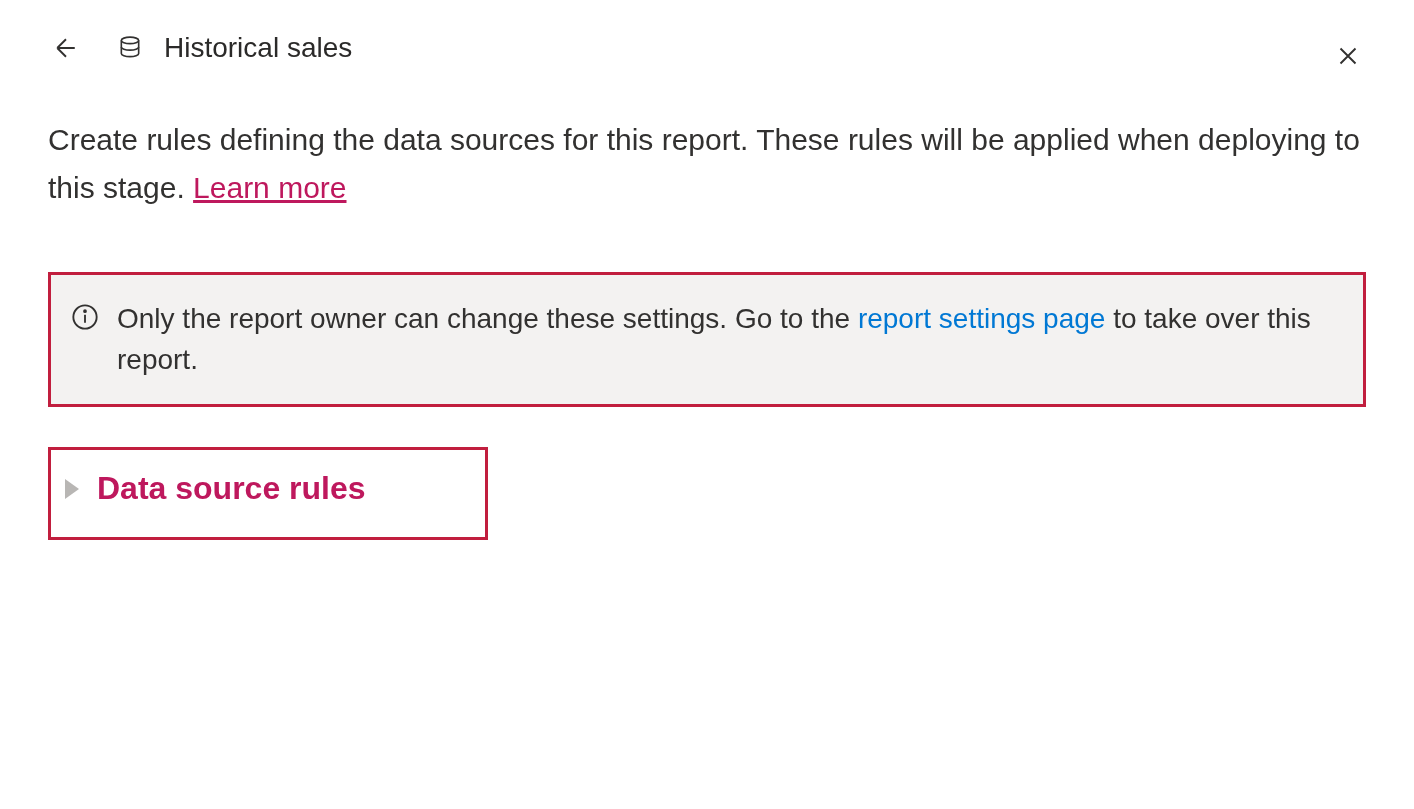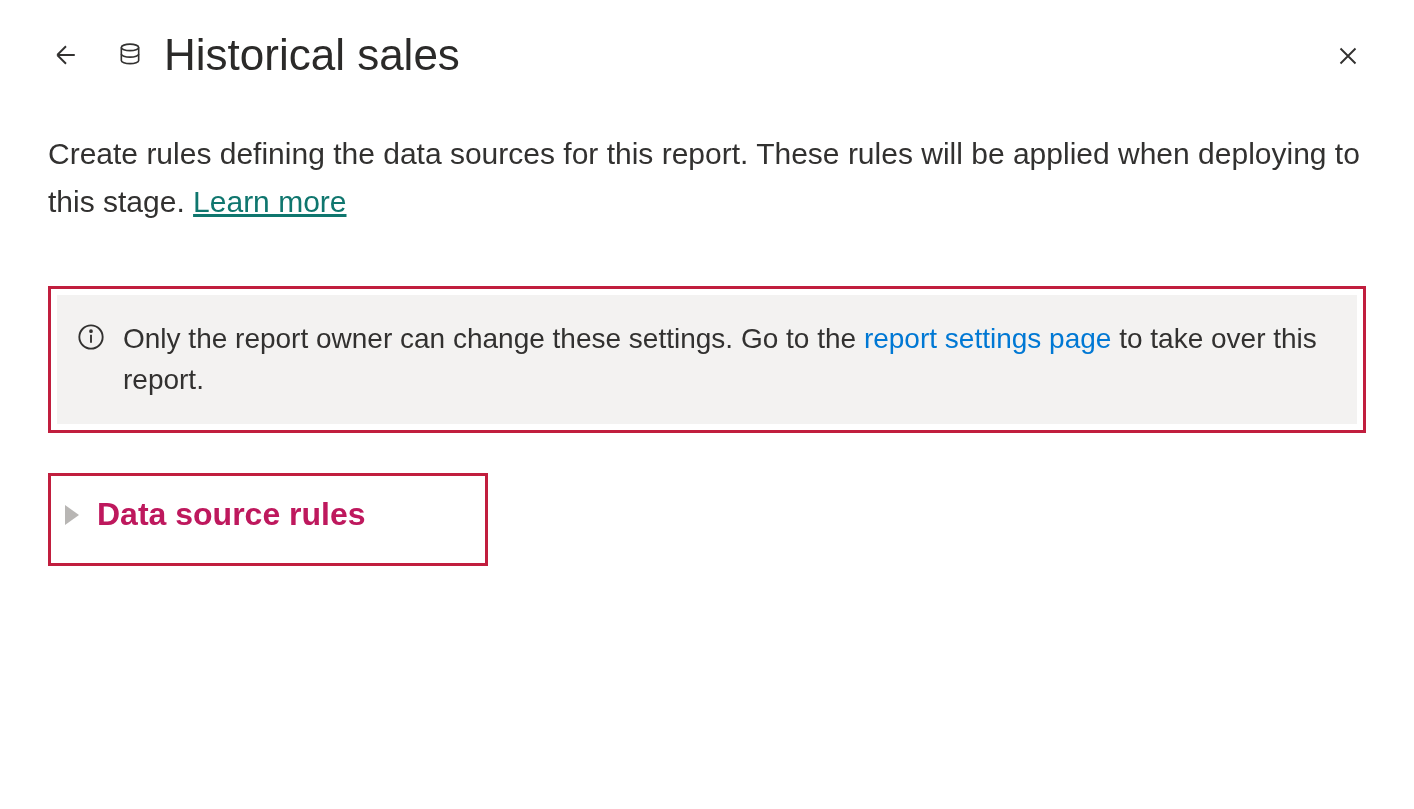--- a/index.html
+++ b/index.html
@@ -39,21 +39,21 @@
       display: flex;
       align-items: center;
       justify-content: center;
       margin-left: 12px;
     }
     .db-icon svg {
       width: 26px;
       height: 26px;
     }
     .title {
-      font-size: 44px;
+      font-size: 28px;
       font-weight: 400;
       color: #2b2a29;
     }
     .close-btn {
       position: absolute;
       right: 0;
       top: 8px;
       width: 36px;
       height: 36px;
       display: flex;
@@ -65,27 +65,26 @@
       width: 30px;
       height: 30px;
     }
     .description {
       font-size: 30px;
       line-height: 1.6;
       color: #323130;
       margin-bottom: 60px;
     }
     .learn-more {
-      color: #0f766e;
+      color: #be185d;
       text-decoration: underline;
       cursor: pointer;
     }
     .info-banner-wrapper {
       border: 3px solid #c11e3e;
-      padding: 6px;
       margin-bottom: 40px;
     }
     .info-banner {
       background: #f3f2f1;
       padding: 24px 20px;
       display: flex;
       align-items: flex-start;
       gap: 18px;
     }
     .info-icon {

